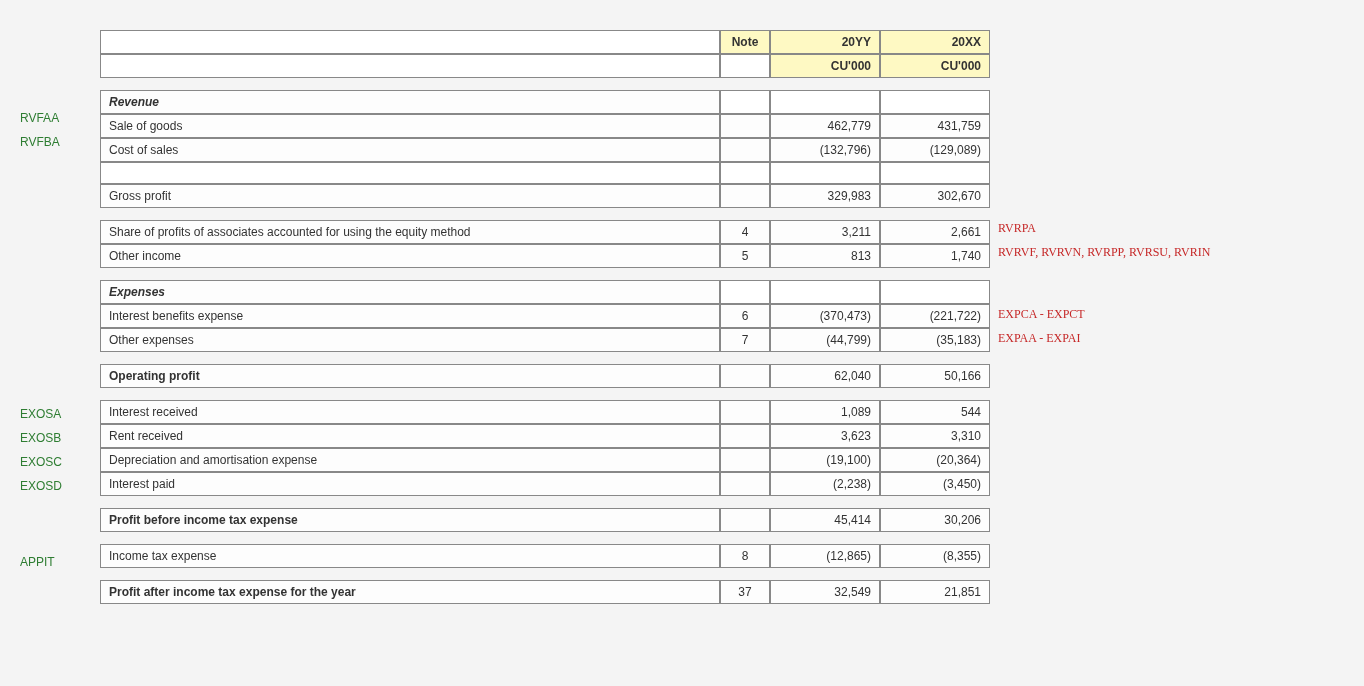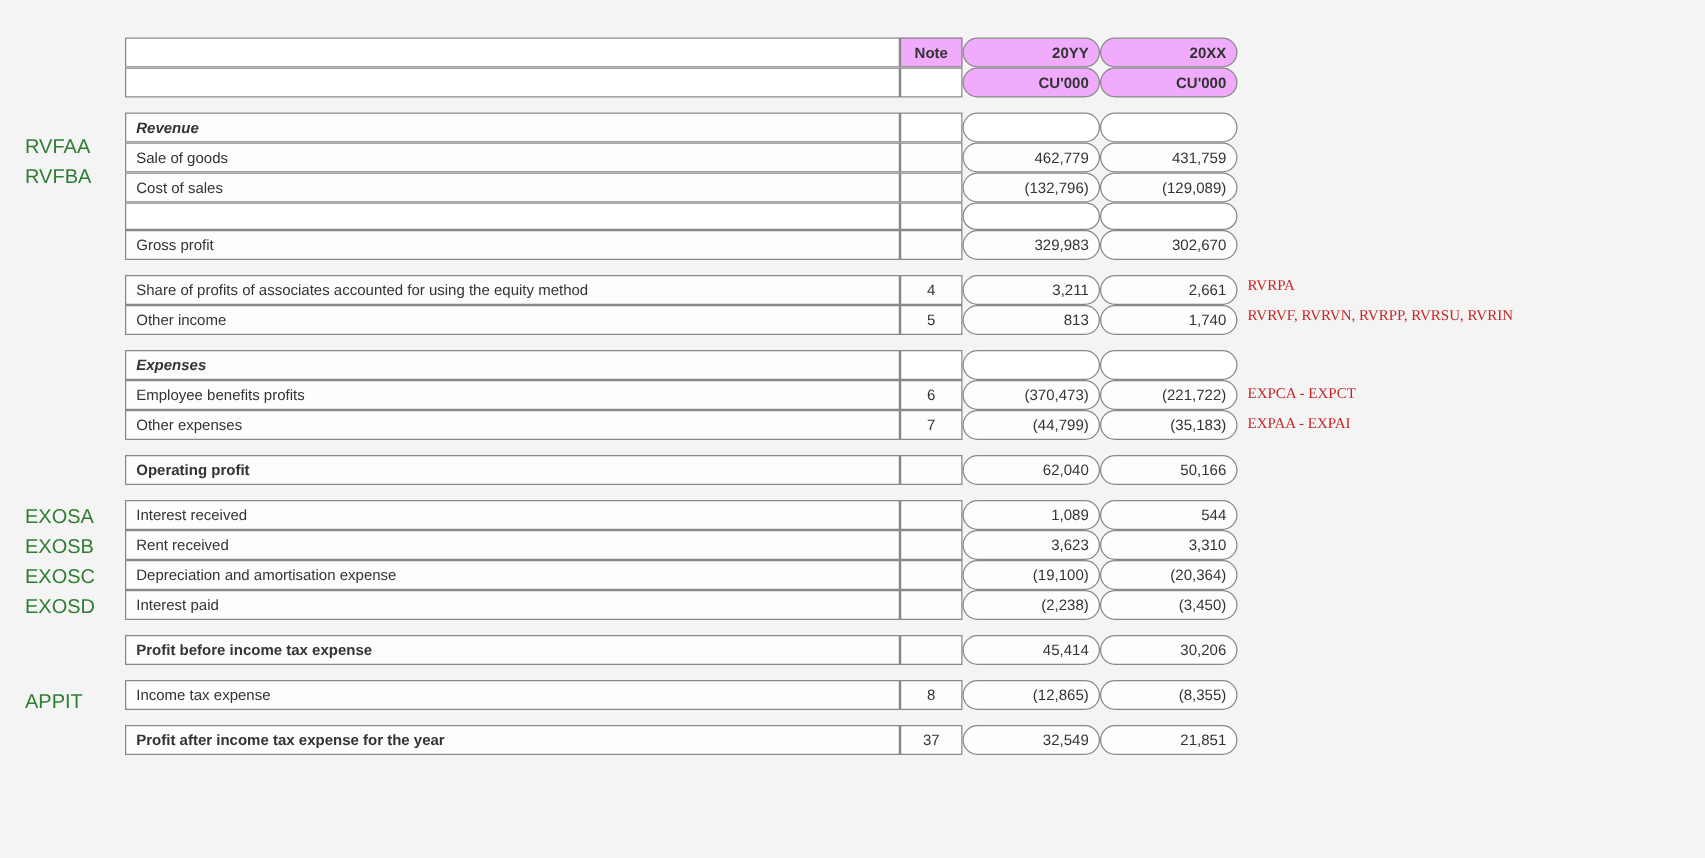--- a/index.html
+++ b/index.html
@@ -18,21 +18,21 @@
   .left-col {
     width: 90px;
     flex-shrink: 0;
     padding-top: 52px; 
   }
   .left-code {
     color: #2e7d32;
     height: 24px;
     line-height: 24px;
     padding-left: 10px;
-    font-size: 16px;
+    font-size: 12px;
   }
   .table-col {
     flex-shrink: 0;
   }
   .right-col {
     padding-top: 52px;
     padding-left: 8px;
     font-family: Liberation Serif, serif;
   }
   .right-code {
@@ -53,25 +53,25 @@
     border: 1px solid #888;
     padding: 0 8px;
     height: 22px;
     line-height: 22px;
     box-sizing: border-box;
     background: #fdfdfd;
   }
   th {
     font-weight: bold;
     text-align: center;
-    background: #f0abfc;
+    background: #fef9c3;
   }
   .col-desc { width: 620px; text-align: left; }
   .col-note { width: 50px; text-align: center; }
-  .col-val  { width: 110px; text-align: right; border-radius: 12px; }
+  .col-val  { width: 110px; text-align: right; }
   .bold { font-weight: bold; }
   .group-gap td {
     border: none;
     background: transparent;
     height: 12px;
     line-height: 12px;
     padding: 0;
   }
   .section-header td { font-weight: bold; font-style: italic; }
   .empty-cell { background:#ffffff; }
@@ -181,21 +181,21 @@
             <td colspan="4"></td>
           </tr>
 
       <tr class="section-header">
         <td class="col-desc">Expenses</td>
         <td class="col-note empty-cell"></td>
         <td class="col-val empty-cell"></td>
         <td class="col-val empty-cell"></td>
       </tr>
       <tr>
-        <td class="col-desc">Employee benefits profits</td>
+        <td class="col-desc">Interest benefits expense</td>
         <td class="col-note">6</td>
         <td class="col-val">(370,473)</td>
         <td class="col-val">(221,722)</td>
       </tr>
       <tr>
         <td class="col-desc">Other expenses</td>
         <td class="col-note">7</td>
         <td class="col-val">(44,799)</td>
         <td class="col-val">(35,183)</td>
       </tr>

